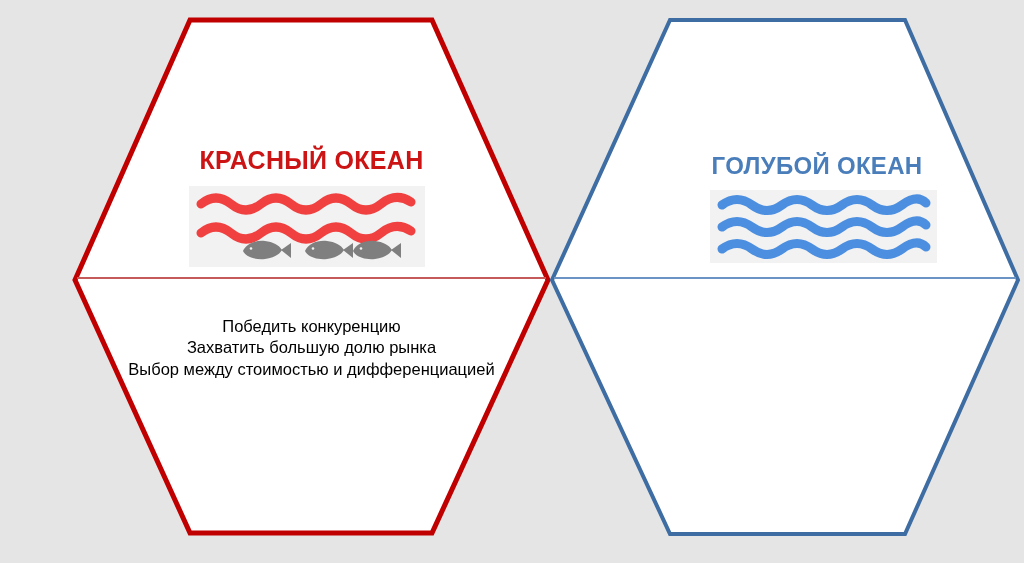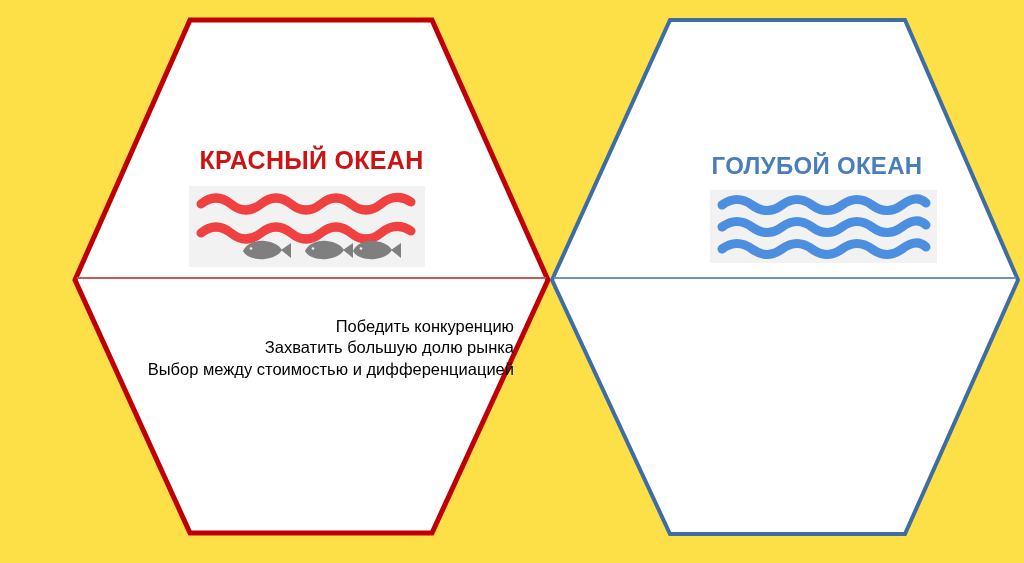--- a/index.html
+++ b/index.html
@@ -11,21 +11,21 @@
     width: 1024px;
     height: 563px;
     overflow: hidden;
     font-family: "Liberation Sans", sans-serif;
     position: relative;
   }
   #stage {
     position: relative;
     width: 1024px;
     height: 563px;
-    background: #fde047;
+    background: #e5e5e5;
     text-decoration: underline;
   }
 
   
   .hexwrap {
     position: absolute;
     top: 0;
     height: 563px;
   }
   #hex-red-wrap  { left: 0px;   width: 560px; }
@@ -77,21 +77,21 @@
     background: #F2F2F2;
   }
   #wavebox-red  { left: 114px; top: 186px; width: 236px; height: 81px; }
   #wavebox-blue { left: 126px; top: 190px; width: 227px; height: 73px; }
 
   .wave-svg { display: block; width: 100%; height: 100%; }
 
   .body-text {
     position: absolute;
     width: 100%;
-    text-align: right;
+    text-align: center;
     color: #000000;
     line-height: 1.30;
     white-space: pre-line;
   }
   #body-red  { top: 316px; font-size: 16.5px; padding: 0 34px; box-sizing: border-box; }
   #body-blue { top: 314px; font-size: 16.5px; padding: 0 40px; box-sizing: border-box; }
 </style>
 </head>
 <body>
 

